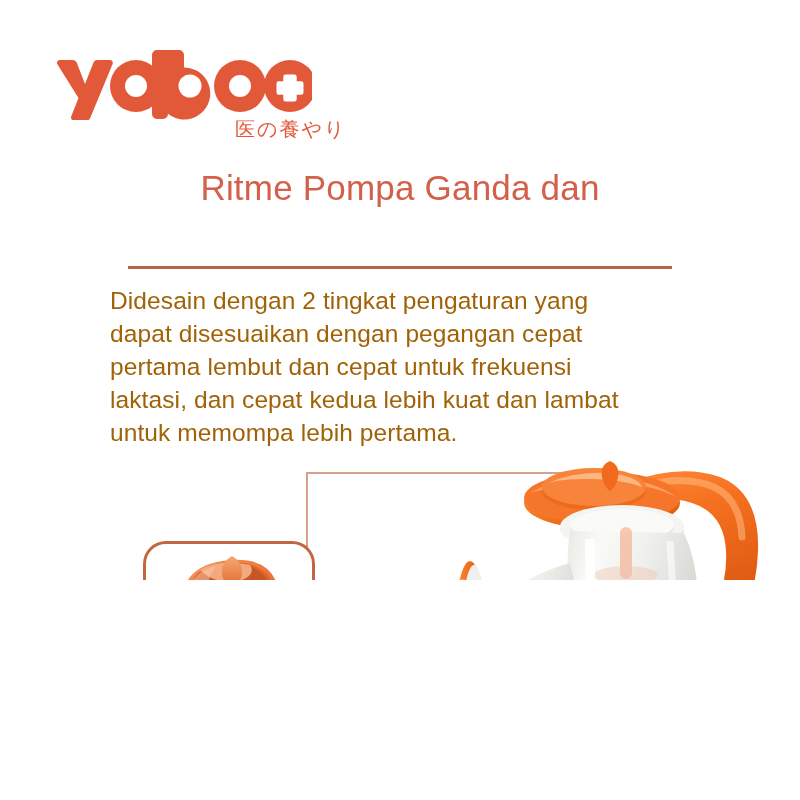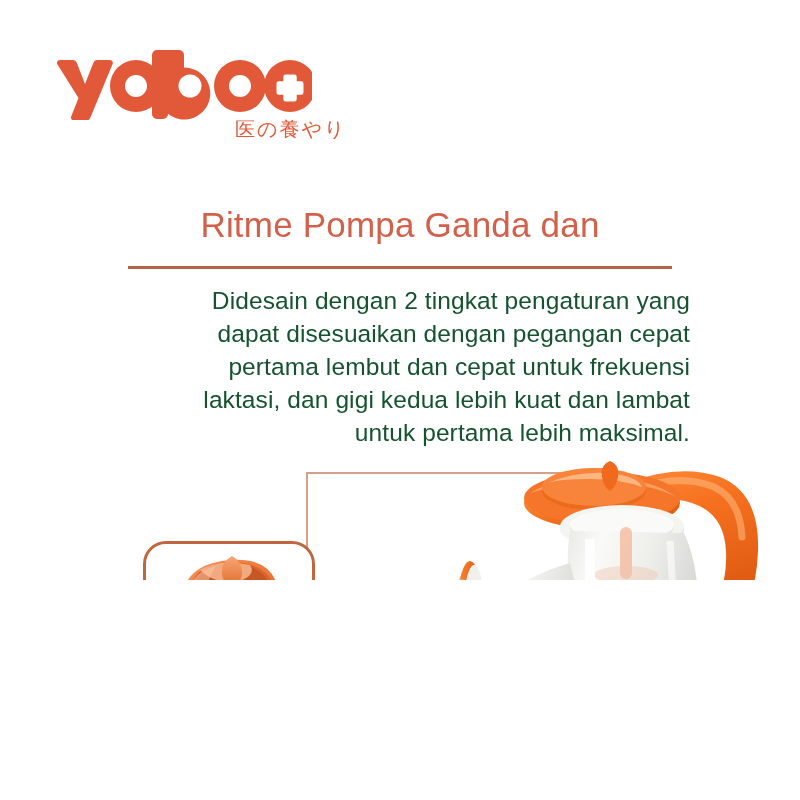--- a/index.html
+++ b/index.html
@@ -48,40 +48,40 @@
     left: 60px;
     top: 166px;
     width: 680px;
     text-align: center;
     color: #D2604A;
     font-size: 35px;
     line-height: 43px;
     font-weight: 500;
     letter-spacing: 0.2px;
   }
-  #headline .hl-line { display: block; margin-top: 37px; }
+  #headline .hl-line { display: block; }
 
   
   #divider {
     position: absolute;
     left: 128px;
     top: 266px;
     width: 544px;
     height: 3px;
     background: #B5653F;
   }
 
   
   #body-copy {
     position: absolute;
     left: 110px;
     top: 284px;
     width: 580px;
-    text-align: right;
-    color: #14532d;
+    text-align: left;
+    color: #a16207;
     font-size: 24.5px;
     line-height: 33px;
     letter-spacing: 0.1px;
   }
   #body-copy .bc-line { display: block; }
 
   
   #connector-h {
     position: absolute;
     left: 306px;
@@ -164,22 +164,22 @@
   <div id="headline">
     <span class="hl-line">Ritme Pompa Ganda dan</span>
   </div>
 
   <div id="divider"></div>
 
   <div id="body-copy">
     <span class="bc-line">Didesain dengan 2 tingkat pengaturan yang</span>
     <span class="bc-line">dapat disesuaikan dengan pegangan cepat</span>
     <span class="bc-line">pertama lembut dan cepat untuk frekuensi</span>
-    <span class="bc-line">laktasi, dan gigi kedua lebih kuat dan lambat</span>
-    <span class="bc-line">untuk pertama lebih maksimal.</span>
+    <span class="bc-line">laktasi, dan cepat kedua lebih kuat dan lambat</span>
+    <span class="bc-line">untuk memompa lebih pertama.</span>
   </div>
 
   <div id="connector-h"></div>
   <div id="connector-v"></div>
   <div id="connector-dot"></div>
 
   <div id="callout-box">
     <svg id="callout-art" viewBox="0 0 166 161">
       <defs>
         <linearGradient id="orgA" x1="0" y1="0" x2="1" y2="1">

